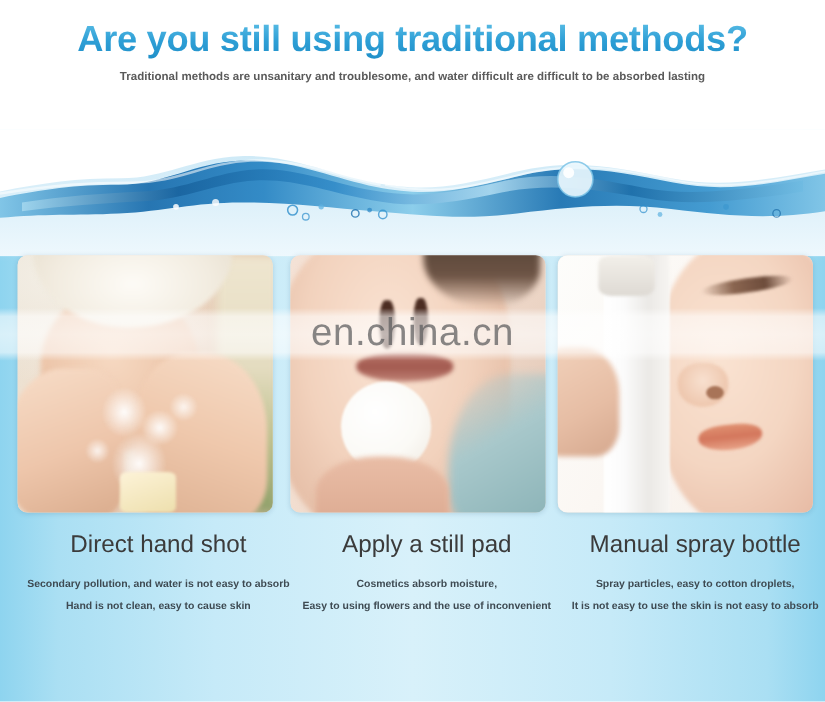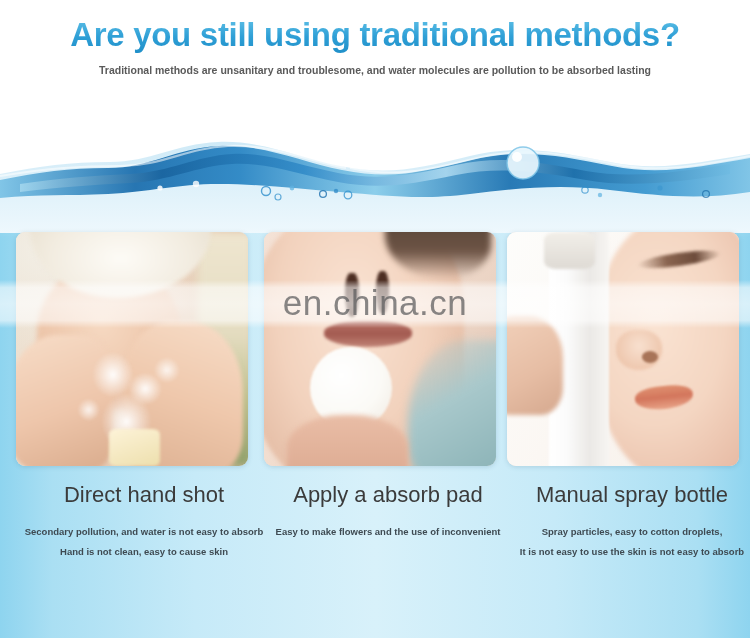--- a/index.html
+++ b/index.html
@@ -396,21 +396,21 @@
     white-space: nowrap;
   }
 </style>
 </head>
 <body>
 
 <div class="page">
 
   <div class="header">
     <div class="headline">Are you still using traditional methods?</div>
-    <div class="subhead">Traditional methods are unsanitary and troublesome, and water molecules are pollution to be absorbed lasting</div>
+    <div class="subhead">Traditional methods are unsanitary and troublesome, and water difficult are difficult to be absorbed lasting</div>
   </div>
 
   <div class="panel">
 
     <div class="wave-wrap">
       <svg width="750" height="115" viewBox="0 0 750 115" xmlns="http://www.w3.org/2000/svg">
         <defs>
           <linearGradient id="wgFill" x1="0" y1="0" x2="0" y2="1">
             <stop offset="0%" stop-color="#2f8fcc"></stop>
             <stop offset="22%" stop-color="#5fb2e0"></stop>
@@ -537,23 +537,24 @@
 
       <div class="cap x1">
         <div class="cap-title">Direct hand shot</div>
         <div class="cap-lines">
           <div class="cap-line">Secondary pollution, and water is not easy to absorb</div>
           <div class="cap-line">Hand is not clean, easy to cause skin</div>
         </div>
       </div>
 
       <div class="cap x2">
-        <div class="cap-title">Apply a absorb pad</div>
+        <div class="cap-title">Apply a still pad</div>
         <div class="cap-lines">
-          <div class="cap-line">Easy to make flowers and the use of inconvenient</div>
+          <div class="cap-line">Cosmetics absorb moisture,</div>
+          <div class="cap-line">Easy to using flowers and the use of inconvenient</div>
         </div>
       </div>
 
       <div class="cap x3">
         <div class="cap-title">Manual spray bottle</div>
         <div class="cap-lines">
           <div class="cap-line">Spray particles, easy to cotton droplets,</div>
           <div class="cap-line">It is not easy to use the skin is not easy to absorb</div>
         </div>
       </div>

